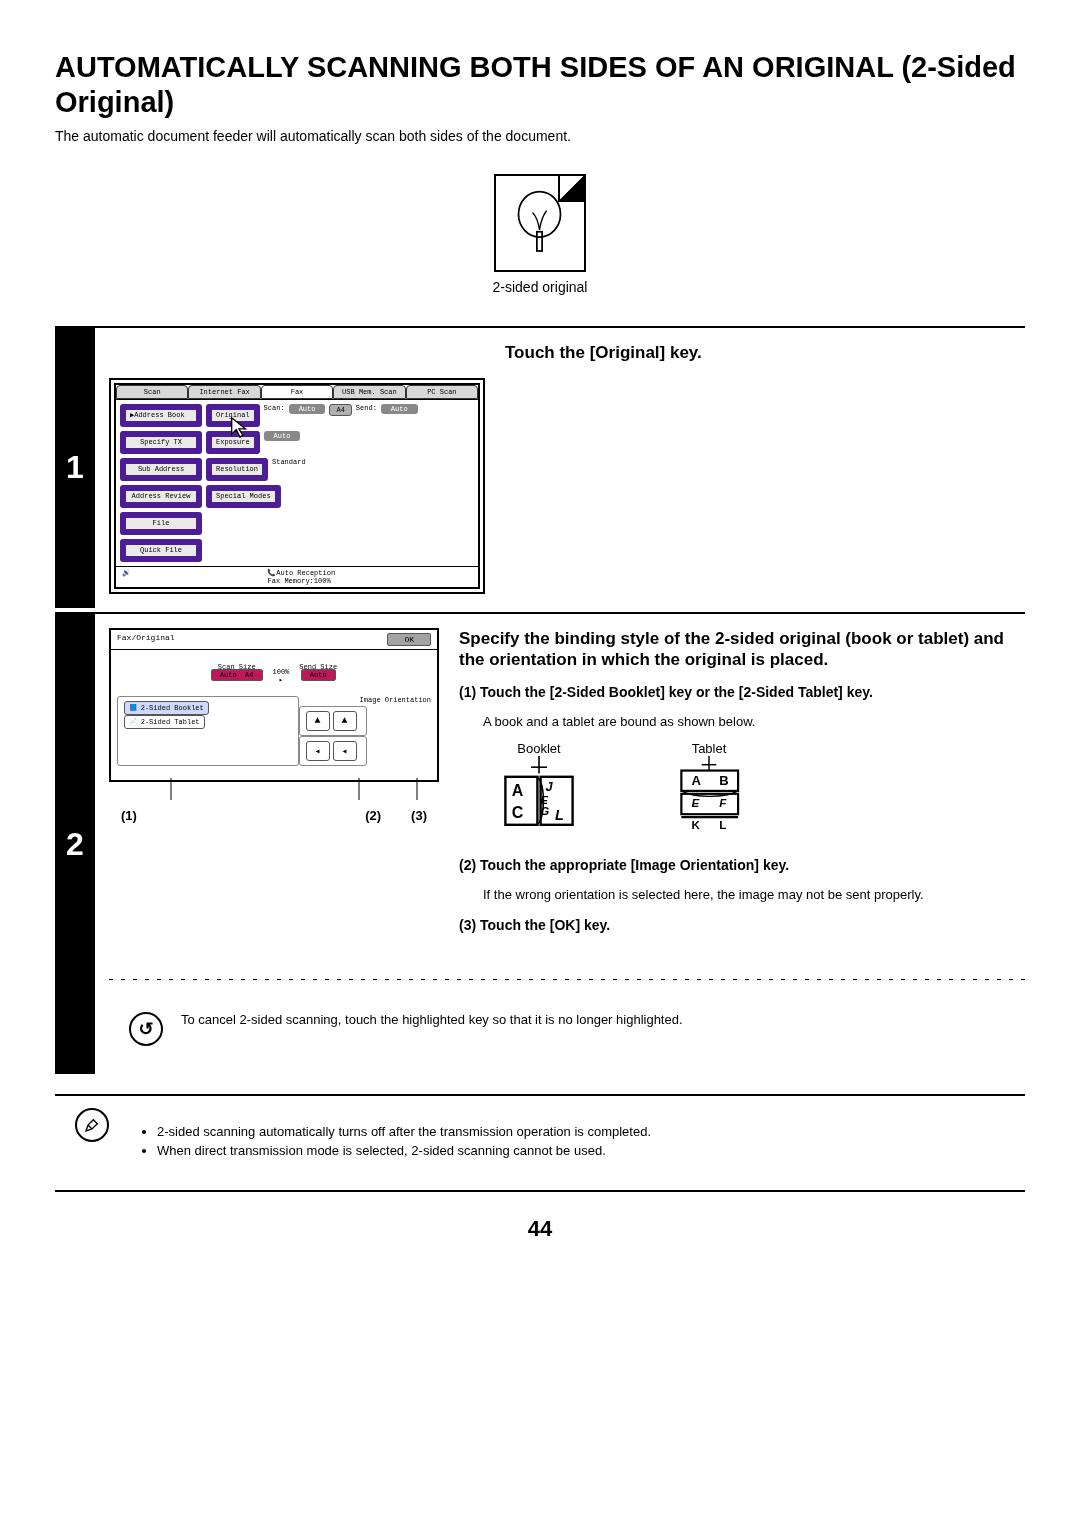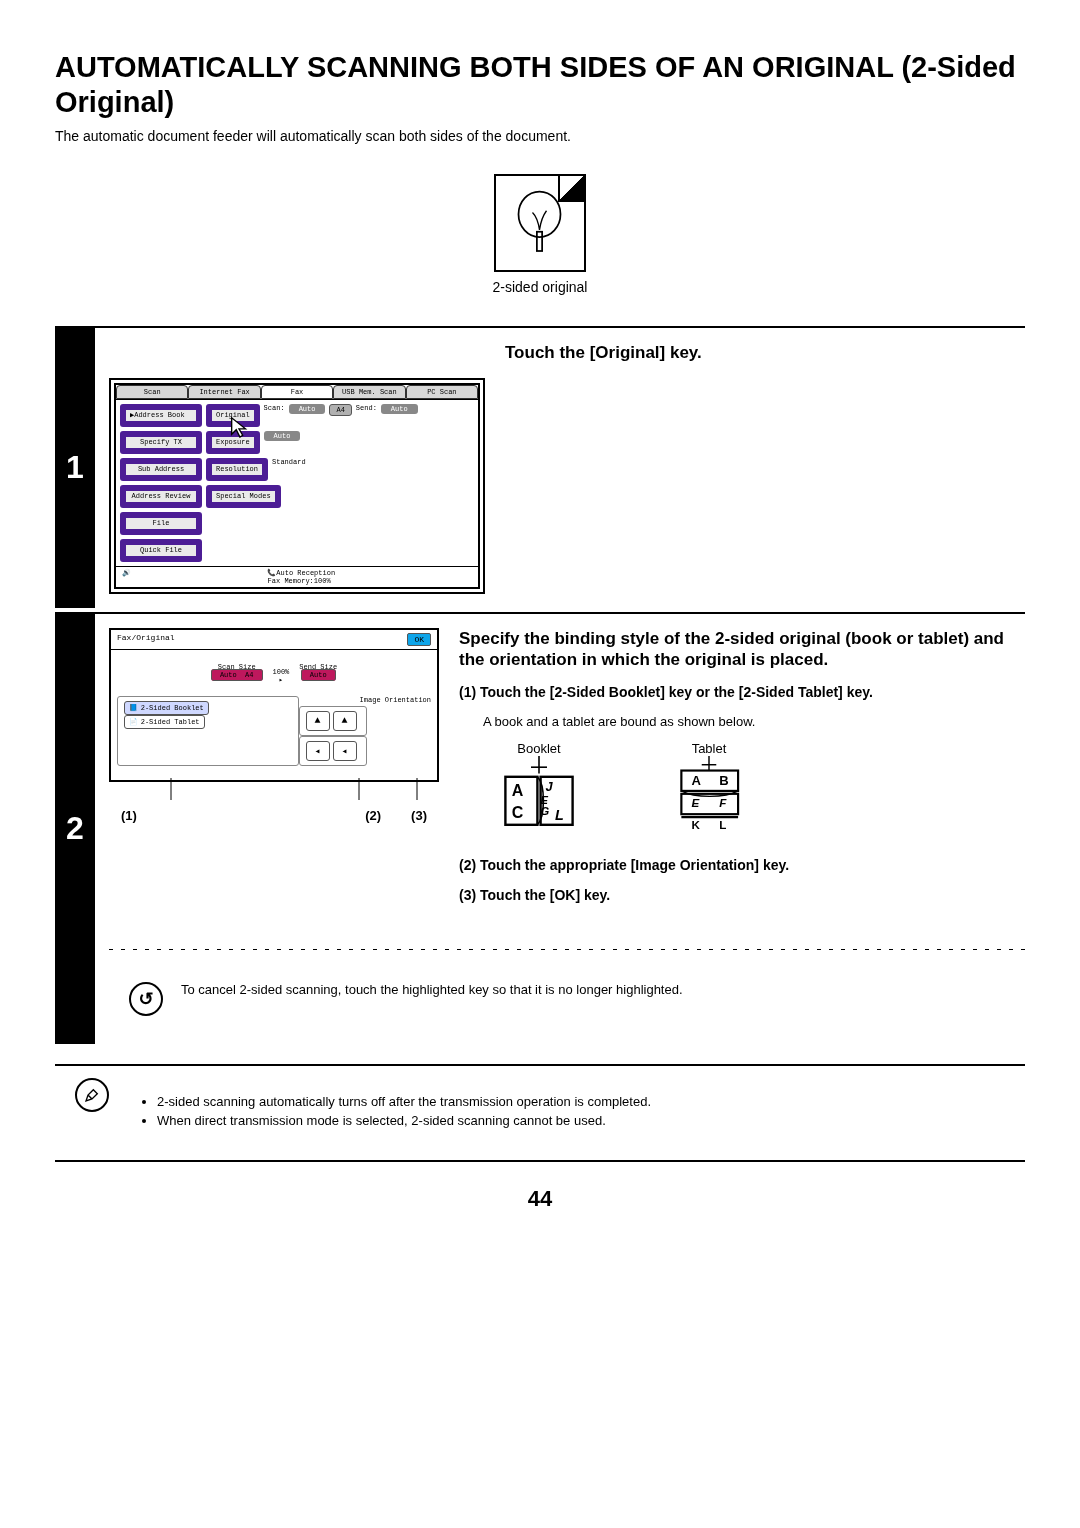--- a/index.html
+++ b/index.html
@@ -159,21 +159,21 @@
   .screen2-box{ width:330px;}
   .screen2 {
     border:2px solid #000;
     font-family:"Courier New",monospace;
     font-size:8px;
   }
   .screen2 .titlebar{
     display:flex; justify-content:space-between; padding:3px 6px; border-bottom:1px solid #000;
   }
   .okbtn{
-    border:1px solid #555; border-radius:2px; background:#0ea5e9; padding:1px 6px; font-size:8px;
+    border:1px solid #555; border-radius:2px; background:#a3a3a3; padding:1px 16px; font-size:8px;
   }
   .screen2 .mid {
     text-align:center; padding:8px 6px 4px; font-size:7px;
   }
   .scanrow { display:inline-flex; align-items:center; gap:10px; }
   .scanrow .pill { border:1px solid #555; border-radius:3px; padding:1px 8px; background:#be185d;}
   .screen2 .lower{
     display:flex; justify-content:space-between; padding:8px 6px 14px;
   }
   .grp {
@@ -419,20 +419,21 @@
               <text x="36" y="100" font-size="16" font-weight="bold">K</text>
               <text x="74" y="100" font-size="16" font-weight="bold">L</text>
               <line x1="22" y1="84" x2="100" y2="84" stroke="#000" stroke-width="3"></line>
             </svg>
           </div>
         </div>
 
         <p class="substep">
           <b>(2)</b>&nbsp;<b>Touch the appropriate [Image Orientation] key.</b>
         </p>
+        <p class="subtext">If the wrong orientation is selected here, the image may not be sent properly.</p>
 
         <p class="substep">
           <b>(3)</b>&nbsp;<b>Touch the [OK] key.</b>
         </p>
       </div>
     </div>
 
     <hr class="dashed-sep">
 
     <div class="note-row">

